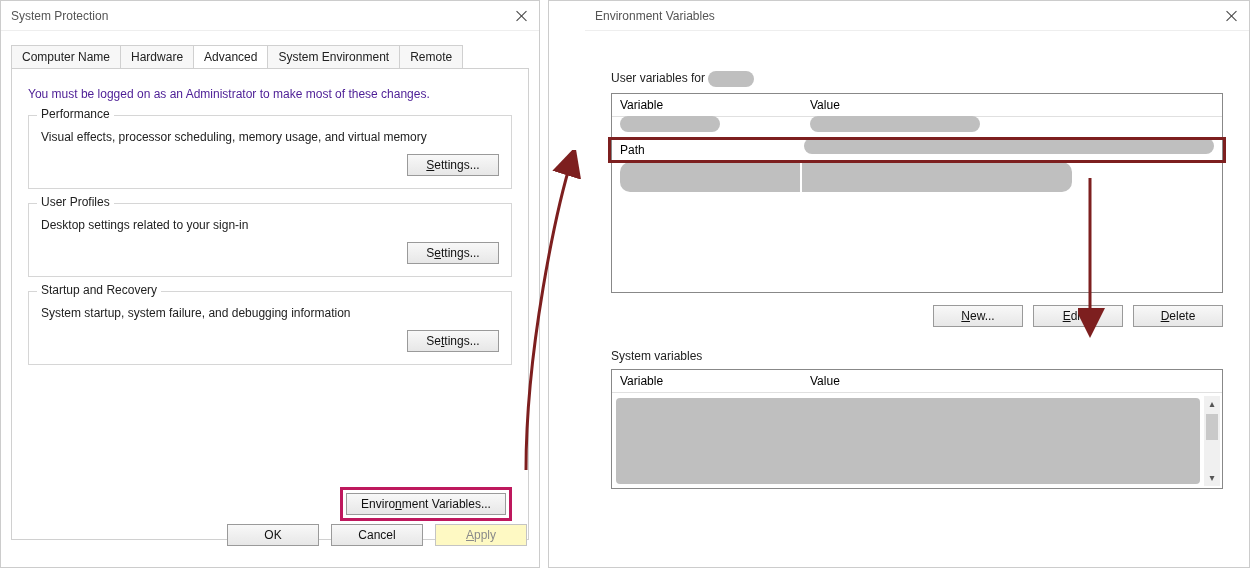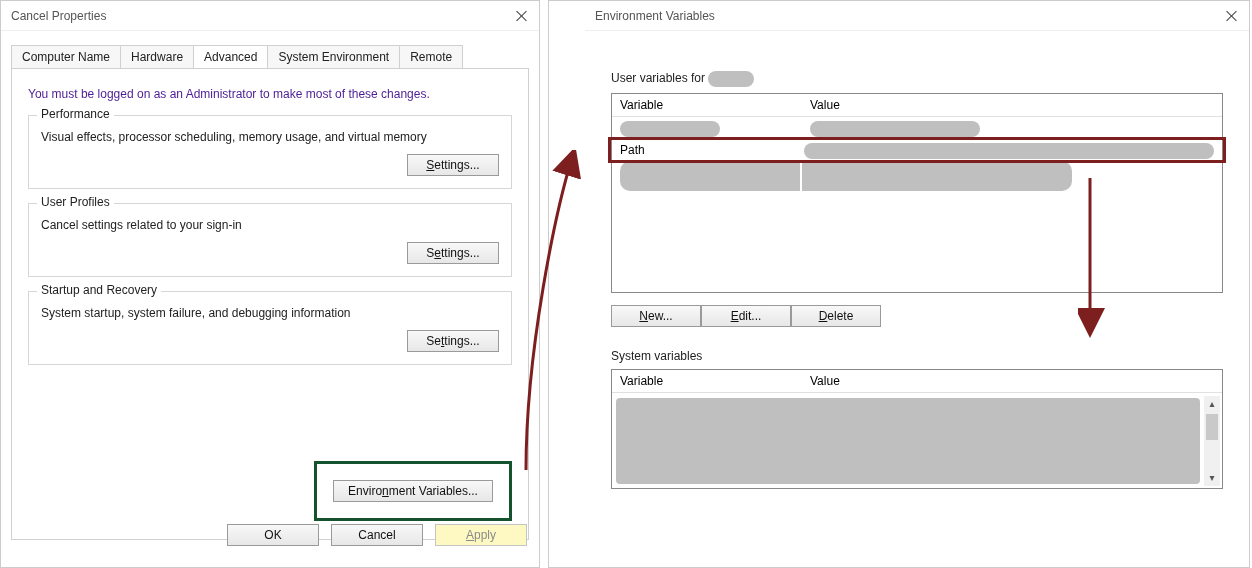--- a/index.html
+++ b/index.html
@@ -19,60 +19,60 @@
   .tab.active { background:#fff; position:relative; z-index:2; }
   .tabpanel { border:1px solid #d0d0d0; margin: 0 10px 8px 10px; padding: 18px 16px 12px 16px; height: 472px; position:relative; }
   .intro { color:#4c1d95; margin-bottom: 14px; }
   .group { border:1px solid #d6d6d6; padding: 14px 12px 12px 12px; margin-bottom: 14px; position:relative; }
   .group .legend { position:absolute; top:-9px; left:8px; background:#fff; padding:0 4px; color:#222; }
   .group .desc { color:#222; }
   .btn { background: linear-gradient(#f8f8f8,#e7e7e7); border:1px solid #9a9a9a; padding: 3px 14px; min-width: 92px; text-align:center; display:inline-block; cursor:pointer; color:#111; }
   .btn.disabled { color:#8a8a8a; border-color:#c4c4c4; background:#fef9c3; cursor:default;}
   .btn-row-right { text-align:right; margin-top:10px; }
   .envbtn-wrap { position:absolute; right:16px; bottom:18px; }
-  .red-box { border:3px solid #14532d; padding:16px; display:inline-block; }
+  .red-box { border:3px solid #be185d; padding:3px; display:inline-block; }
   .footer-btns { position:absolute; right:12px; bottom:21px; display:flex; gap:12px;margin-top:40px; }
 
   
   #win-env { left: 548px; top: 0; width: 702px; height: 568px; padding-left: 36px; }
   .env-body { padding: 18px 26px 10px 26px; }
   .section-label { color:#222; margin: 22px 0 6px 0; }
   .pill { display:inline-block; background:#bfbfbf; border-radius: 10px; }
   .listbox { border:1px solid #888; background:#fff; }
   .list-header { display:flex; border-bottom:1px solid #e0e0e0; }
   .list-header .col, .row .col { padding:4px 8px; }
   .col-var { width: 190px; }
   .col-val { flex:1; }
   .rows { }
-  .row { display:flex; align-items:flex-start; height:22px; }
+  .row { display:flex; align-items:flex-end; height:22px; }
   .rowsel { position:relative; }
   .rowsel .outline { position:absolute; left:-4px; right:-4px; top:-2px; bottom:-2px; border:3px solid #7d1f1f; pointer-events:none; }
   .placeholder-bar { background:#bfbfbf; border-radius:10px; height:16px; }
-  .btnrow { text-align:right; margin-top:12px; display:flex; }
+  .btnrow { text-align:right; margin-top:12px; display:flex; gap:10px; justify-content:flex-end; }
   .btn-wide { min-width: 90px; }
 
   .sysvars-box { border:1px solid #888; background:#fff; margin-top:6px; position:relative; height:120px; }
   .sysvars-box .list-header { }
   .sysvars-body { position:absolute; left:4px; right:22px; top:28px; bottom:4px; background:#bfbfbf; border-radius:4px; }
   .scrollbar { position:absolute; right:2px; top:26px; bottom:2px; width:16px; background:#f0f0f0; }
   .scroll-thumb { position:absolute; left:2px; right:2px; top:2px; height:26px; background:#c9c9c9; }
   .scroll-arrow { position:absolute; left:0; right:0; height:16px; text-align:center; color:#555; font-size:10px; line-height:16px; }
   .scroll-arrow.up { top:0; }
   .scroll-arrow.down { bottom:0; }
 
   
   svg.annot { position:absolute; pointer-events:none; }
   .u { text-decoration: underline; }
 </style>
 </head>
 <body>
 
 <div class="window" id="win-sysprop">
   <div class="titlebar">
-    <span class="title">Cancel Properties</span>
+    <span class="title">System Protection</span>
     <span class="close-x"></span>
   </div>
 
   <div class="tabs">
     <div class="tab">Computer Name</div>
     <div class="tab">Hardware</div>
     <div class="tab active">Advanced</div>
     <div class="tab">System Environment</div>
     <div class="tab">Remote</div>
   </div>
@@ -83,21 +83,21 @@
     <div class="group">
       <div class="legend">Performance</div>
       <div class="desc">Visual effects, processor scheduling, memory usage, and virtual memory</div>
       <div class="btn-row-right">
         <span class="btn"><span class="u">S</span><span>ettings...</span></span>
       </div>
     </div>
 
     <div class="group">
       <div class="legend">User Profiles</div>
-      <div class="desc">Cancel settings related to your sign-in</div>
+      <div class="desc">Desktop settings related to your sign-in</div>
       <div class="btn-row-right">
         <span class="btn">S<span class="u">e</span>ttings...</span>
       </div>
     </div>
 
     <div class="group">
       <div class="legend">Startup and Recovery</div>
       <div class="desc">System startup, system failure, and debugging information</div>
       <div class="btn-row-right">
         <span class="btn">Se<span class="u">t</span>tings...</span>

